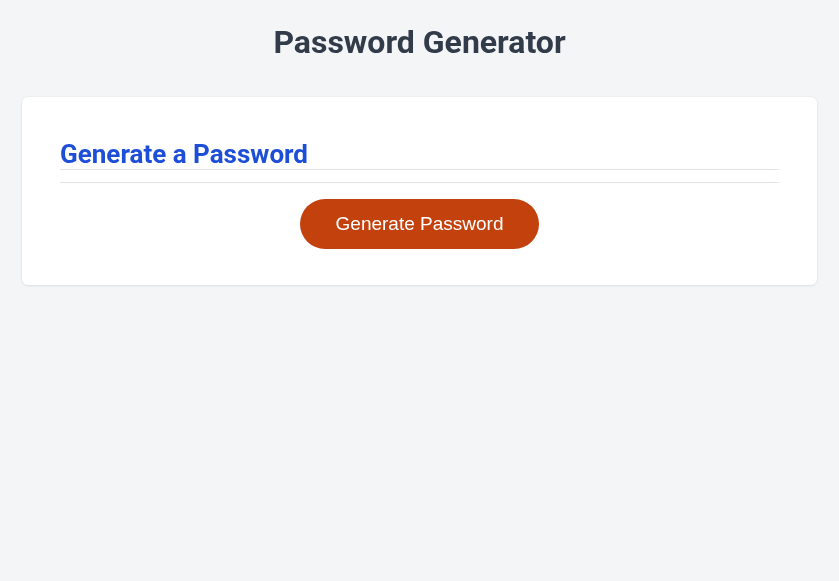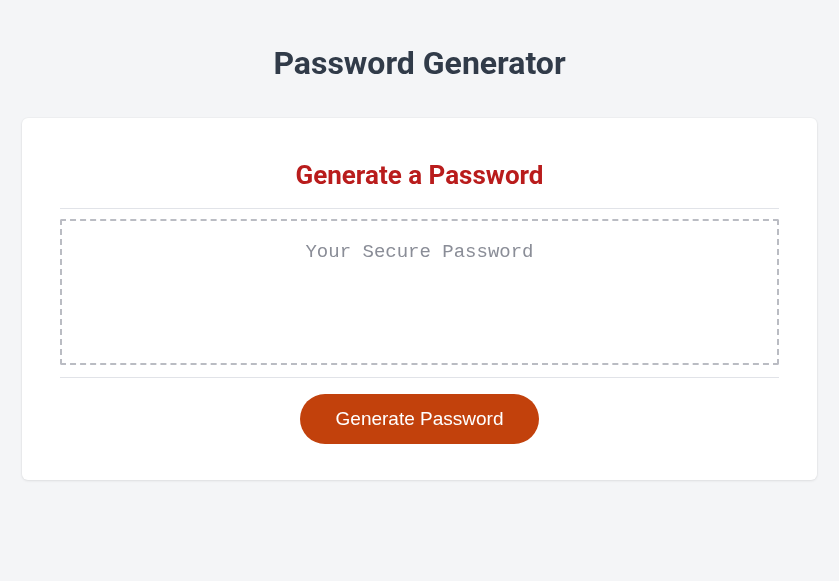--- a/index.html
+++ b/index.html
@@ -12,36 +12,34 @@
       font-family: -apple-system, BlinkMacSystemFont, "Segoe UI", Roboto, Helvetica, Arial, sans-serif;
       width: 839px;
       height: 581px;
       overflow: hidden;
     }
     .page-title {
       text-align: center;
       color: #313b49;
       font-size: 32px;
       font-weight: 700;
-      padding-top: 44px;
+      padding-top: 23px;
       padding-bottom: 36px;
     }
     .card {
       background: #ffffff;
       margin: 0 22px;
       border-radius: 6px;
       box-shadow: 0 1px 3px rgba(0,0,0,0.08), 0 0 0 1px rgba(0,0,0,0.02);
       padding: 42px 38px 36px 38px;
     }
     .card-heading {
-      color: #b91c1c;
+      color: #1d4ed8;
       font-size: 26px;
       font-weight: 700;
-      margin-bottom: 18px;
-      text-align: center;
     }
     .divider {
       border: none;
       border-top: 1px solid #e1e3e8;
       margin: 0;
     }
     .password-box {
       margin-top: 10px;
       border: 2px dashed #babcc3;
       border-radius: 2px;
@@ -73,18 +71,17 @@
     }
   </style>
 </head>
 <body>
 
 <h1 class="page-title">Password Generator</h1>
 
 <div class="card">
   <h2 class="card-heading">Generate a Password</h2>
   <hr class="divider">
-  <div class="password-box" aria-label="Your Secure Password">Your Secure Password</div>
   <hr class="divider2">
   <div class="button-row">
     <button class="generate-btn">Generate Password</button>
   </div>
 </div>
 
 </body></html>

